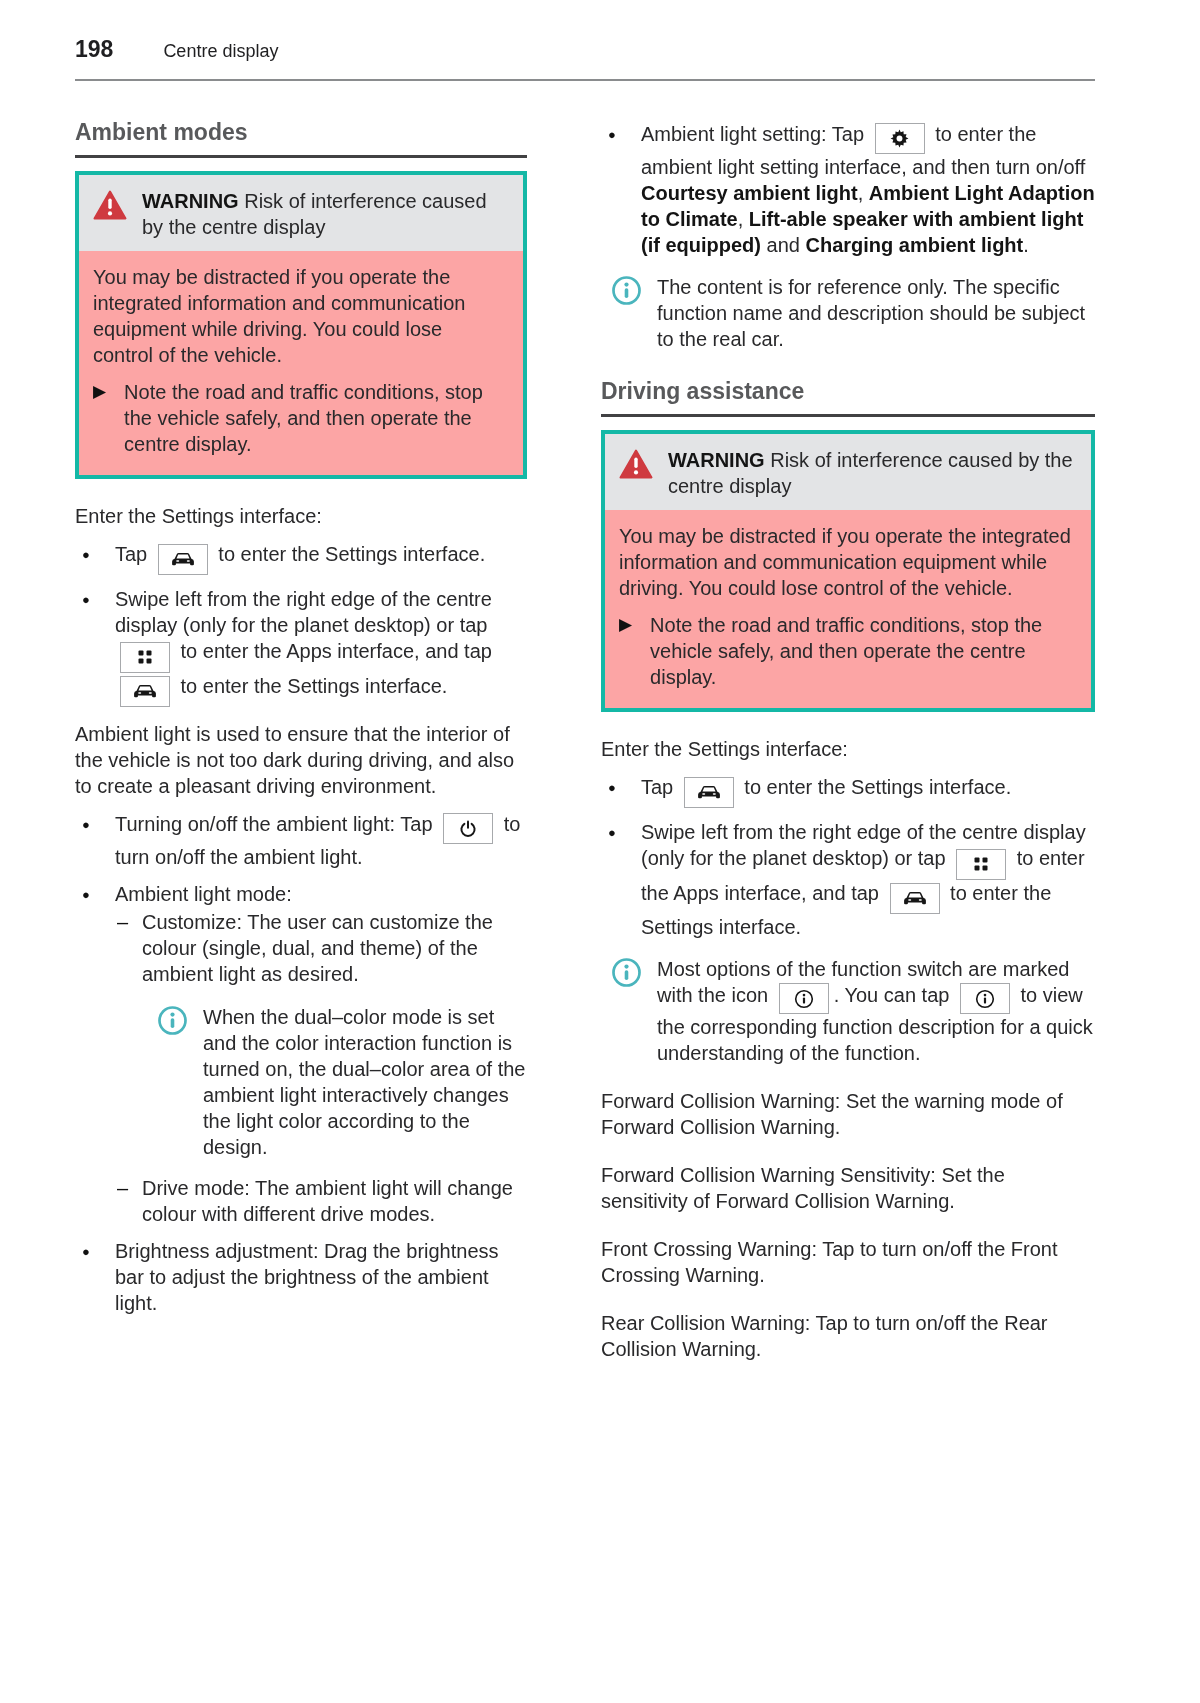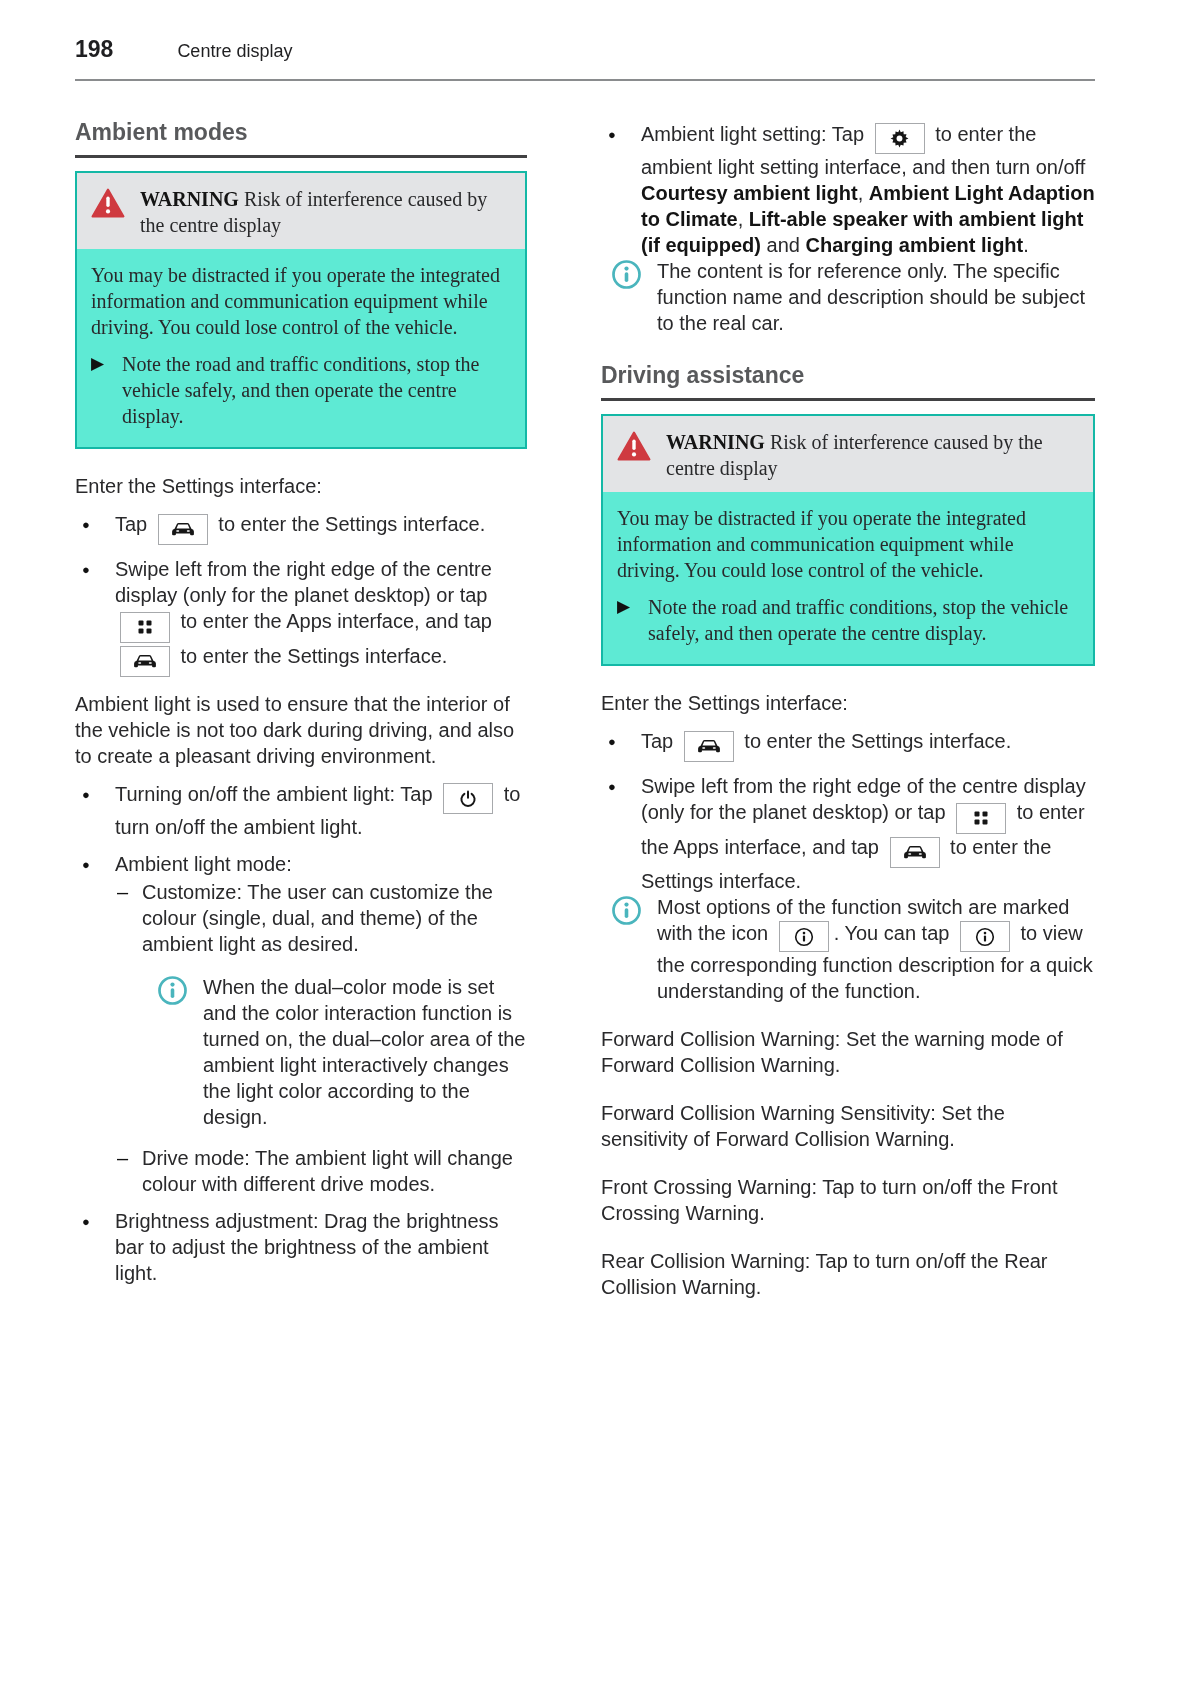--- a/index.html
+++ b/index.html
@@ -5,41 +5,41 @@
   html,body{margin:0;padding:0;background:#ffffff;}
   body{
     width:1200px;height:1703px;overflow:hidden;
     font-family:"Liberation Sans","DejaVu Sans",sans-serif;
     color:#29292b;
     -webkit-font-smoothing:antialiased;
   }
   .page{box-sizing:border-box;width:1200px;height:1703px;padding:36px 105px 0 75px;}
   
   .page-header{
-    display:flex;align-items:baseline;gap:64px;
+    display:flex;align-items:baseline;gap:50px;
     border-bottom:2px solid #8a8c8e;padding-bottom:16px;
   }
   .page-num{font-size:23px;font-weight:bold;color:#1f1f21;}
   .chapter{font-size:18px;color:#1f1f21;}
   
   .columns{display:flex;gap:74px;margin-top:38px;align-items:flex-start;}
   .col{width:452px;flex:none;}
   .col.right{width:494px;}
   
   .section-title{
     margin:0;font-size:23px;font-weight:bold;color:#58595b;
     padding-bottom:9px;border-bottom:3px solid #414143;
   }
   .section-title.spaced{margin-top:26px;}
   
-  .warning-box{border:2px solid #14b8a6;margin-top:13px;font-family:Liberation Serif, serif;}
+  .warning-box{border:4px solid #14b8a6;margin-top:13px;}
   .warn-head{background:#e3e4e6;display:flex;gap:15px;padding:13px 16px 11px 14px;}
   .warn-head .wicon{flex:none;margin-top:2px;}
   .warn-head p{margin:0;}
-  .warn-body{padding:13px 16px 18px 14px;background:#5eead4;}
+  .warn-body{padding:13px 16px 18px 14px;background:#fca5a5;}
   .warn-action{display:flex;gap:18px;margin-top:11px;}
   .warn-action .tri{flex:none;font-size:17px;line-height:26px;color:#111;}
   
   p,li,.runline{font-size:20px;line-height:26px;}
   p{margin:0;}
   .lead{margin-top:24px;}
   
   ul{list-style:none;margin:0;padding:0;}
   ul.bullets{margin-top:12px;}
   ul.bullets > li{position:relative;padding-left:40px;margin-top:11px;}
@@ -49,21 +49,21 @@
   }
   ul.dashes{margin-top:2px;}
   ul.dashes > li{position:relative;padding-left:27px;margin-top:2px;}
   ul.dashes > li::before{
     content:"–";position:absolute;left:2px;top:0;font-size:20px;line-height:26px;color:#111;
   }
   
   .note{display:flex;gap:15px;margin-top:15px;}
   .note .nicon{flex:none;margin-top:1px;}
   .note.inset{margin:17px 0 15px 42px;}
-  .note.slim{margin-left:10px;margin-top:0;}
+  .note.slim{margin-left:10px;margin-top:16px;}
   
   .keybox{
     display:inline-flex;align-items:center;justify-content:center;
     width:48px;height:29px;border:1px solid #a7a9ac;background:#fff;
     vertical-align:-7px;margin:0 5px;
   }
   .keybox svg{display:block;}
   
   .sub-title{margin-top:28px;font-size:21px;font-weight:bold;color:#141414;}
   .safety-p{margin-top:22px;}

